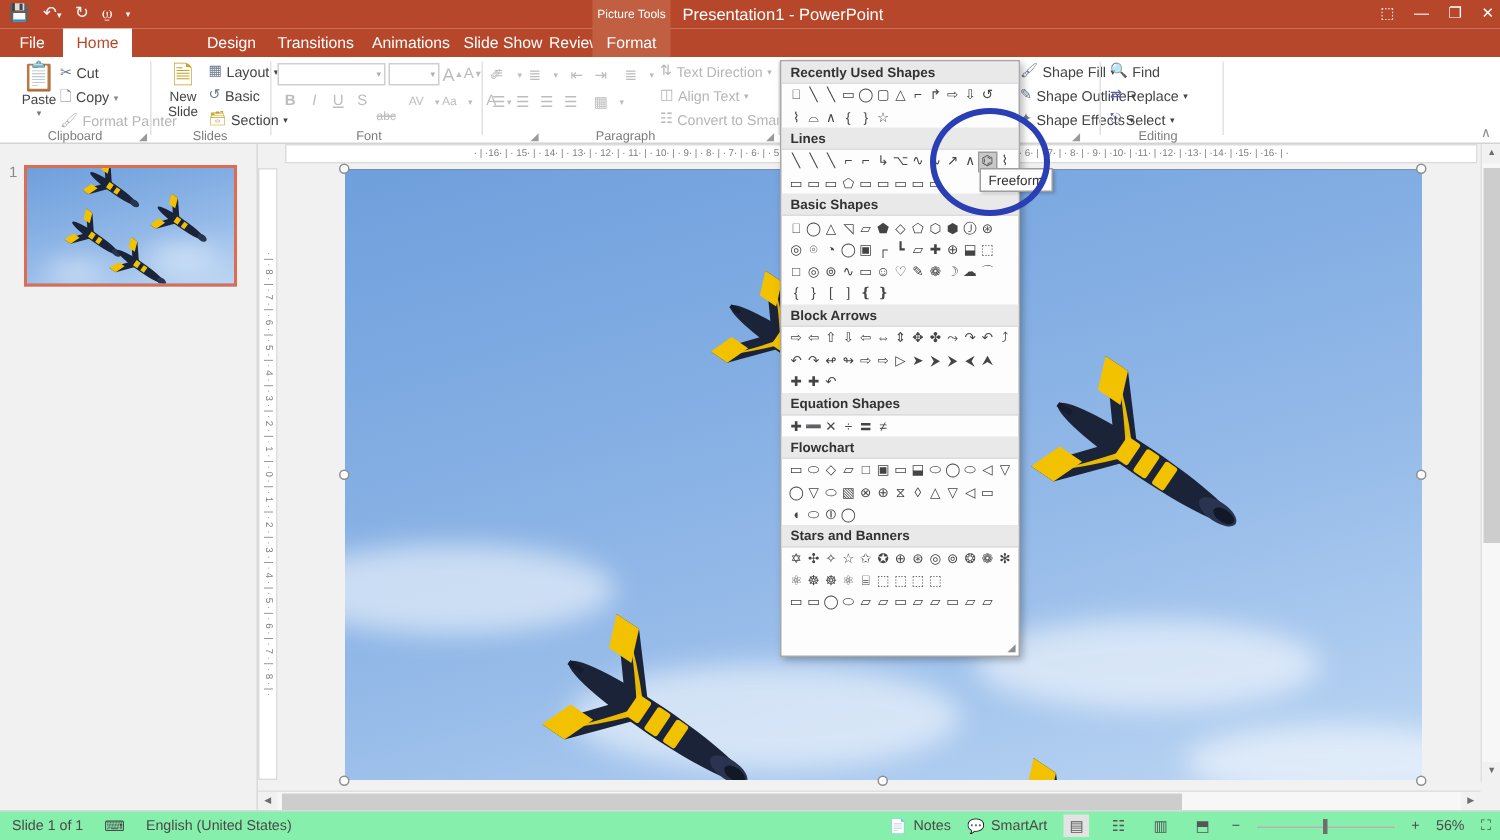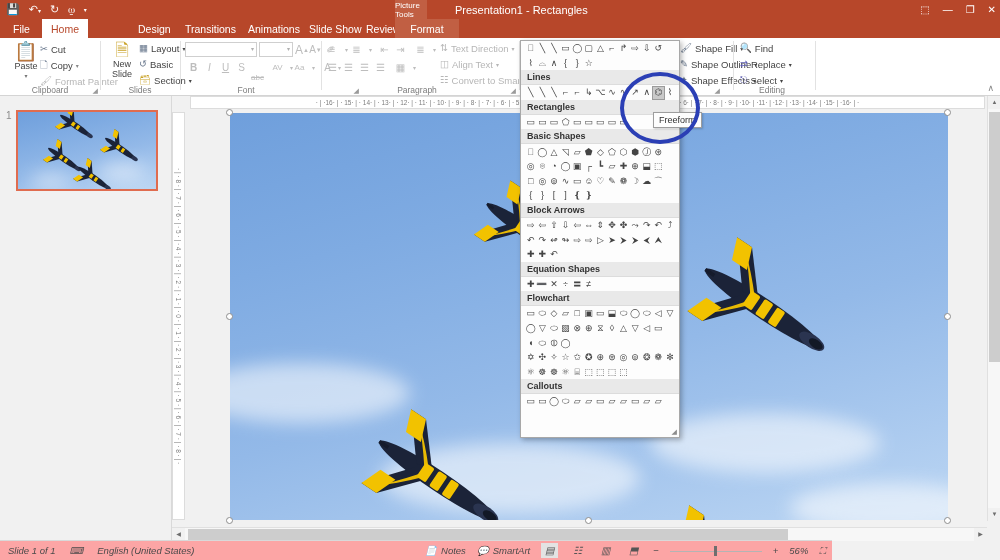--- a/index.html
+++ b/index.html
@@ -13,21 +13,21 @@
   }
 
   
   .titlebar {
     position:absolute; left:0; top:0; width:1000px; height:19px;
     background:#b7472a;
   }
   .qat { position:absolute; left:6px; top:0; height:19px; display:flex; align-items:center; gap:9px; color:#fff; }
   .qat .qi { font-size:11px; line-height:1; opacity:.97; cursor:pointer; }
   .ptools {
-    position:absolute; left:395px; top:0; width:32px; height:19px;
+    position:absolute; left:395px; top:0; width:52px; height:19px;
     background:#c15f43; color:#fff; font-size:8px;
     display:flex; align-items:center; justify-content:center;
   }
   .doctitle {
     position:absolute; left:455px; top:0; height:19px;
     display:flex; align-items:center; color:#fff; font-size:11px;
   }
   .wincontrols { position:absolute; right:4px; top:0; height:19px; display:flex; align-items:center; gap:13px; color:#fff; }
   .wincontrols span { font-size:10px; cursor:pointer; line-height:1; }
 
@@ -162,23 +162,23 @@
     font-size:9px; padding:2px 5px; z-index:70;
     box-shadow:1px 1px 2px rgba(0,0,0,.2);
   }
   .annot-circle {
     position:absolute; left:620px; top:72px; width:80px; height:72px;
     border:4px solid #2b3fb5; border-radius:50%; z-index:80; pointer-events:none;
   }
 
   
   .statusbar {
-    position:absolute; left:0; bottom:0; width:832px; height:20px;
-    background:#fca5a5; border-top:1px solid #d9d9d9;
-    display:flex; align-items:center; font-size:9.5px; color:#4a4a4a;font-style:italic;
+    position:absolute; left:0; bottom:0; width:1000px; height:20px;
+    background:#86efac; border-top:1px solid #d9d9d9;
+    display:flex; align-items:center; font-size:9.5px; color:#4a4a4a;
   }
   .sb-l { position:absolute; left:8px; display:flex; align-items:center; gap:14px; }
   .sb-r { position:absolute; right:6px; display:flex; align-items:center; gap:11px; }
   .vbtn { width:17px; height:15px; display:flex; align-items:center; justify-content:center; font-size:10px; cursor:pointer; color:#555;}
   .vbtn.active { background:#e3e3e3; }
   .zslider { position:relative; width:92px; height:12px; display:flex; align-items:center; }
   .zslider .line { position:absolute; left:0; right:0; top:6px; height:1px; background:#b4b4b4; }
   .zslider .knob { position:absolute; left:44px; top:1px; width:3px; height:10px; background:#6e6e6e; cursor:pointer;}
 </style>
 </head>
@@ -186,40 +186,40 @@
 
 <div class="titlebar">
   <div class="qat">
     <span class="qi">💾</span>
     <span class="qi">↶<span style="font-size:6px">▾</span></span>
     <span class="qi">↻</span>
     <span class="qi">⍹</span>
     <span class="qi" style="font-size:6px">▾</span>
   </div>
   <div class="ptools">Picture Tools</div>
-  <div class="doctitle">Presentation1 - Rectangles</div>
+  <div class="doctitle">Presentation1 - PowerPoint</div>
   <div class="wincontrols">
     <span>⬚</span>
     <span>—</span>
     <span>❐</span>
     <span>✕</span>
   </div>
 </div>
 
 <div class="tabstrip">
   <div class="tab" style="left:4px;">File</div>
   <div class="tab active" style="left:42px;">Home</div>
   <div class="tab" style="left:95px;margin-top:33px;">Insert</div>
   <div class="tab" style="left:129px;">Design</div>
   <div class="tab" style="left:176px;">Transitions</div>
   <div class="tab" style="left:239px;">Animations</div>
   <div class="tab" style="left:300px;">Slide Show</div>
   <div class="tab" style="left:357px;">Review</div>
   <div class="tab" style="left:405px;">View</div>
-  <div class="tab contextual" style="left:395px; width:64px; padding:0;">Format</div>
+  <div class="tab contextual" style="left:395px; width:52px; padding:0;">Format</div>
   <div class="tellme">
     <span class="bulb">💡</span>
     <span>Tell me what you want to do...</span>
   </div>
   <div class="signin">Sign in</div>
   <div class="share">
     <span>👤</span>
     <span>Share</span>
   </div>
 </div>
@@ -501,20 +501,21 @@
   <div class="hscroll">
     <div class="tr"></div>
     <div class="th"></div>
     <div class="ar" style="left:0;">◀</div>
     <div class="ar" style="right:0;">▶</div>
   </div>
 </div>
 
 <div class="gallery">
   <div id="gallery-body">
+      <div class="ghdr">Recently Used Shapes</div>
       <div class="grow">
         <div class="gcell">⎕</div>
         <div class="gcell">╲</div>
         <div class="gcell">╲</div>
         <div class="gcell">▭</div>
         <div class="gcell">◯</div>
         <div class="gcell">▢</div>
         <div class="gcell">△</div>
         <div class="gcell">⌐</div>
         <div class="gcell">↱</div>
@@ -539,21 +540,20 @@
         <div class="gcell">⌐</div>
         <div class="gcell">↳</div>
         <div class="gcell">⌥</div>
         <div class="gcell">∿</div>
         <div class="gcell">∿</div>
         <div class="gcell">↗</div>
         <div class="gcell">∧</div>
         <div class="gcell sel">⌬</div>
         <div class="gcell">⌇</div>
       </div>
-      <div class="ghdr">Rectangles</div>
       <div class="grow">
         <div class="gcell">▭</div>
         <div class="gcell">▭</div>
         <div class="gcell">▭</div>
         <div class="gcell">⬠</div>
         <div class="gcell">▭</div>
         <div class="gcell">▭</div>
         <div class="gcell">▭</div>
         <div class="gcell">▭</div>
         <div class="gcell">▭</div>
@@ -682,20 +682,21 @@
         <div class="gcell">▽</div>
         <div class="gcell">◁</div>
         <div class="gcell">▭</div>
       </div>
       <div class="grow">
         <div class="gcell">◖</div>
         <div class="gcell">⬭</div>
         <div class="gcell">⦷</div>
         <div class="gcell">◯</div>
       </div>
+      <div class="ghdr">Stars and Banners</div>
       <div class="grow">
         <div class="gcell">✡</div>
         <div class="gcell">✣</div>
         <div class="gcell">✧</div>
         <div class="gcell">☆</div>
         <div class="gcell">✩</div>
         <div class="gcell">✪</div>
         <div class="gcell">⊕</div>
         <div class="gcell">⊛</div>
         <div class="gcell">◎</div>
@@ -708,21 +709,20 @@
         <div class="gcell">⚛</div>
         <div class="gcell">☸</div>
         <div class="gcell">☸</div>
         <div class="gcell">⚛</div>
         <div class="gcell">⌸</div>
         <div class="gcell">⬚</div>
         <div class="gcell">⬚</div>
         <div class="gcell">⬚</div>
         <div class="gcell">⬚</div>
       </div>
-      <div class="ghdr">Callouts</div>
       <div class="grow">
         <div class="gcell">▭</div>
         <div class="gcell">▭</div>
         <div class="gcell">◯</div>
         <div class="gcell">⬭</div>
         <div class="gcell">▱</div>
         <div class="gcell">▱</div>
         <div class="gcell">▭</div>
         <div class="gcell">▱</div>
         <div class="gcell">▱</div>

